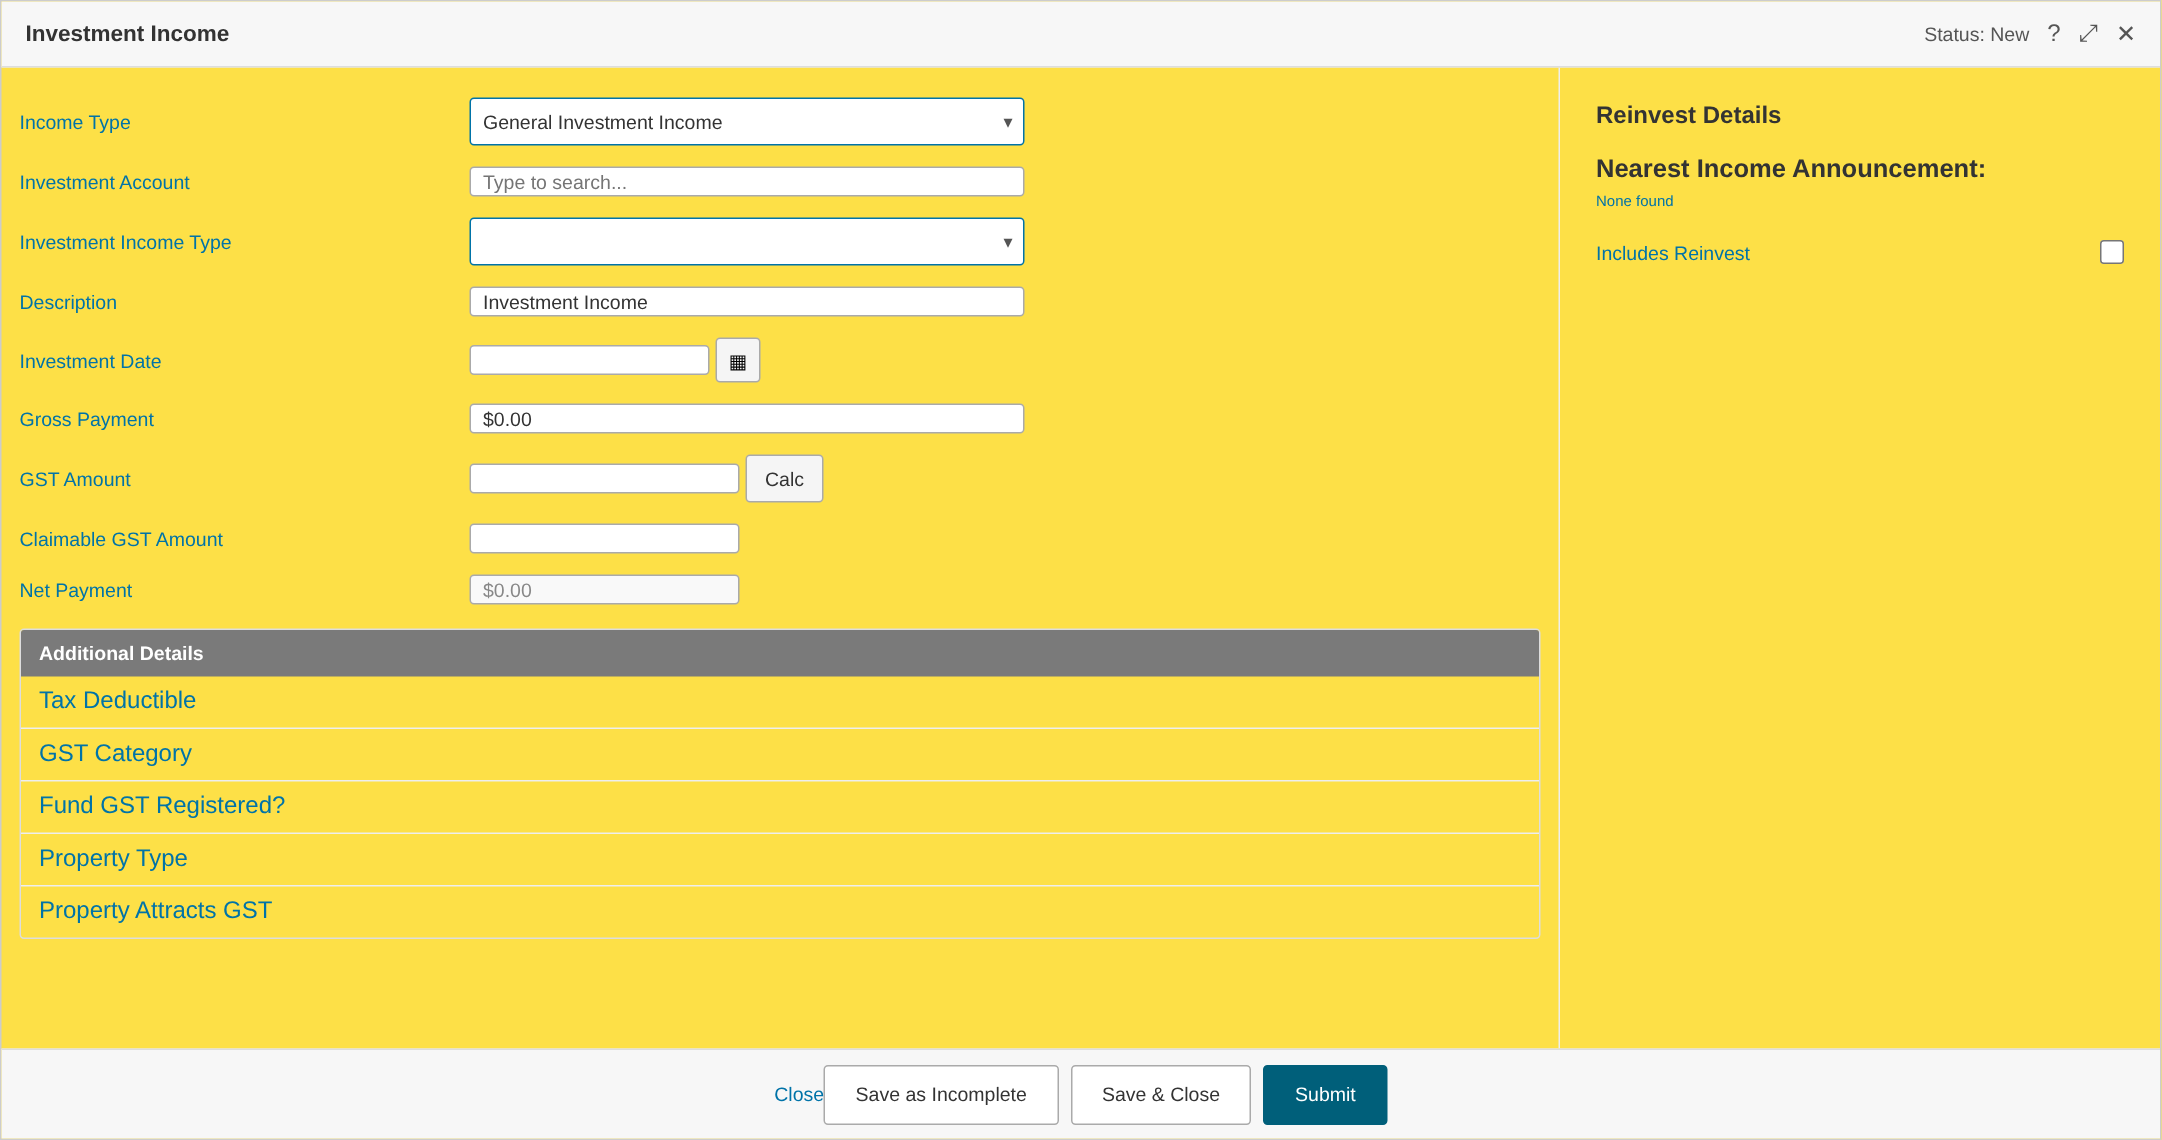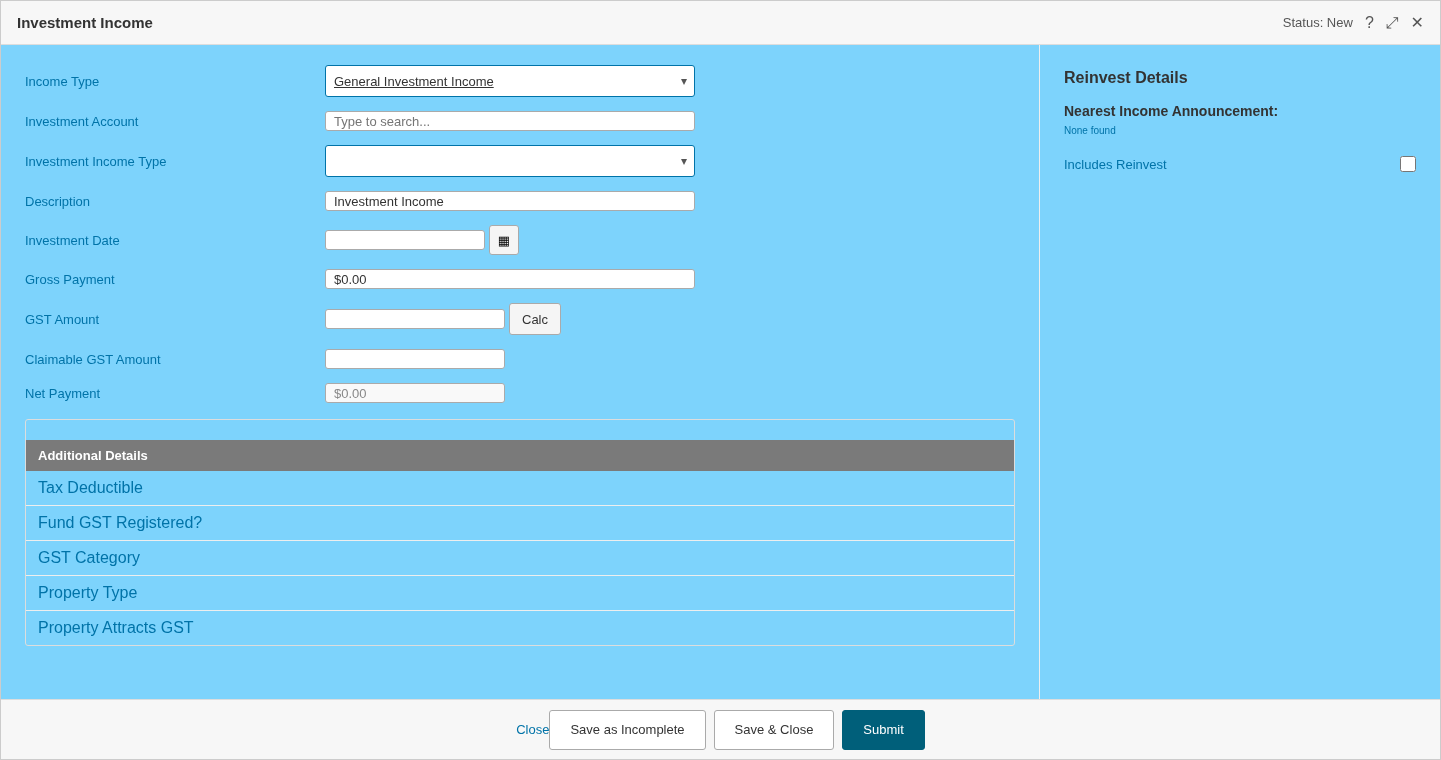--- a/index.html
+++ b/index.html
@@ -1,45 +1,45 @@
 <!DOCTYPE html>
 <html><head>
   <meta charset="utf-8">
   <style>
     * { box-sizing: border-box; margin: 0; padding: 0; font-family: Arial, sans-serif; font-size: 13px; }
     body { background: #f0f0f0; display: flex; justify-content: center; align-items: center; min-height: 100vh; }
-    .modal { width: 1441px; height: 760px; background: #7dd3fc; display: flex; flex-direction: column; border: 1px solid #ccc; box-shadow: 0 2px 10px rgba(0,0,0,0.2); position: relative; }
+    .modal { width: 1441px; height: 760px; background: #fde047; display: flex; flex-direction: column; border: 1px solid #ccc; box-shadow: 0 2px 10px rgba(0,0,0,0.2); position: relative; }
     .modal-header { display: flex; align-items: center; justify-content: space-between; padding: 8px 16px; border-bottom: 1px solid #ddd; background: #f7f7f7; height: 44px; }
     .modal-title { font-size: 15px; font-weight: bold; color: #333; }
     .header-right { display: flex; align-items: center; gap: 12px; }
     .status-text { color: #555; font-size: 13px; }
     .header-icon { color: #555; font-size: 16px; cursor: pointer; }
     .modal-body { display: flex; flex: 1; overflow: hidden; }
-    .left-panel { flex: 1; padding: 20px 24px; overflow-y: auto; border-right: 1px solid #eee; }
+    .left-panel { flex: 1; padding: 20px 12px; overflow-y: auto; border-right: 1px solid #eee; }
     .right-panel { width: 400px; padding: 24px; }
     .form-row { display: flex; align-items: center; margin-bottom: 14px; }
     .form-label { width: 300px; min-width: 300px; color: #0073a8; font-size: 13px; padding-right: 12px; }
     .form-control { flex: 1; max-width: 370px; }
     .input-field { width: 100%; border: 1px solid #aaa; border-radius: 3px; padding: 6px 8px; font-size: 13px; color: #333; height: 20px; }
     .input-field.readonly { background: #f5f5f5; color: #888; }
     .select-wrapper { position: relative; width: 100%; }
-    .select-wrapper select { width: 100%; border: 1px solid #0073a8; border-radius: 3px; padding: 6px 28px 6px 8px; font-size: 13px; color: #333; height: 32px; background: #fff; appearance: none; cursor: pointer; text-decoration: underline; }
+    .select-wrapper select { width: 100%; border: 1px solid #0073a8; border-radius: 3px; padding: 6px 28px 6px 8px; font-size: 13px; color: #333; height: 32px; background: #fff; appearance: none; cursor: pointer; }
     .select-wrapper .chevron { position: absolute; right: 8px; top: 50%; transform: translateY(-50%); pointer-events: none; color: #555; font-size: 12px; }
     .date-wrapper { display: flex; align-items: center; gap: 4px; }
     .date-wrapper .input-field { width: 160px; }
     .calendar-btn { width: 30px; height: 30px; border: 1px solid #aaa; border-radius: 3px; background: #f5f5f5; cursor: pointer; display: flex; align-items: center; justify-content: center; font-size: 14px; }
     .calc-wrapper { display: flex; align-items: center; gap: 4px; }
     .calc-wrapper .input-field { width: 180px; }
     .calc-btn { border: 1px solid #aaa; border-radius: 3px; background: #f5f5f5; padding: 5px 12px; cursor: pointer; font-size: 13px; color: #333; height: 32px; }
     .additional-section { margin-top: 16px; border: 1px solid #ddd; border-radius: 3px; overflow: hidden; }
-    .additional-header { background: #7a7a7a; color: #fff; padding: 8px 12px; font-size: 13px; font-weight: bold; margin-top: 20px; }
+    .additional-header { background: #7a7a7a; color: #fff; padding: 8px 12px; font-size: 13px; font-weight: bold; }
     .additional-row { padding: 8px 12px; border-bottom: 1px solid #eee; font-size: 16px; color: #0073a8; }
     .additional-row:last-child { border-bottom: none; }
     .reinvest-title { font-size: 16px; font-weight: bold; color: #333; margin-bottom: 16px; }
-    .reinvest-label { font-size: 14px; font-weight: bold; color: #333; margin-bottom: 6px; }
+    .reinvest-label { font-size: 17px; font-weight: bold; color: #333; margin-bottom: 6px; }
     .reinvest-none { color: #0073a8; font-size: 10px; margin-bottom: 20px; }
     .reinvest-row { display: flex; align-items: center; justify-content: space-between; }
     .reinvest-check-label { color: #0073a8; font-size: 13px; }
     .reinvest-checkbox { width: 16px; height: 16px; border: 1px solid #aaa; background: #fff; cursor: pointer; }
     .modal-footer { display: flex; align-items: center; justify-content: center; padding: 12px 20px; border-top: 1px solid #ddd; background: #f7f7f7; height: 60px; }
     .footer-left { display: flex; gap: 8px; }
     .footer-right { display: flex; gap: 8px; }
     .btn { border-radius: 3px; padding: 8px 20px; cursor: pointer; font-size: 13px; height: 40px; }
     .btn-link { background: none; border: none; color: #0073a8; text-decoration: none; cursor: pointer; font-size: 13px; padding: 8px 0; }
     .btn-outline { background: #fff; border: 1px solid #aaa; color: #333; }
@@ -141,22 +141,22 @@
       <div class="form-row">
         <div class="form-label">Net Payment</div>
         <div class="form-control">
           <input type="text" class="input-field readonly" value="$0.00" readonly="" style="max-width: 180px; color: rgb(136, 136, 136); background: rgb(249, 249, 249);">
         </div>
       </div>
 
       <div class="additional-section">
         <div class="additional-header">Additional Details</div>
         <div class="additional-row">Tax Deductible</div>
+        <div class="additional-row">GST Category</div>
         <div class="additional-row">Fund GST Registered?</div>
-        <div class="additional-row">GST Category</div>
         <div class="additional-row">Property Type</div>
         <div class="additional-row">Property Attracts GST</div>
       </div>
 
     </div>
 
     <div class="right-panel">
       <div class="reinvest-title">Reinvest Details</div>
       <div class="reinvest-label">Nearest Income Announcement:</div>
       <div class="reinvest-none">None found</div>

